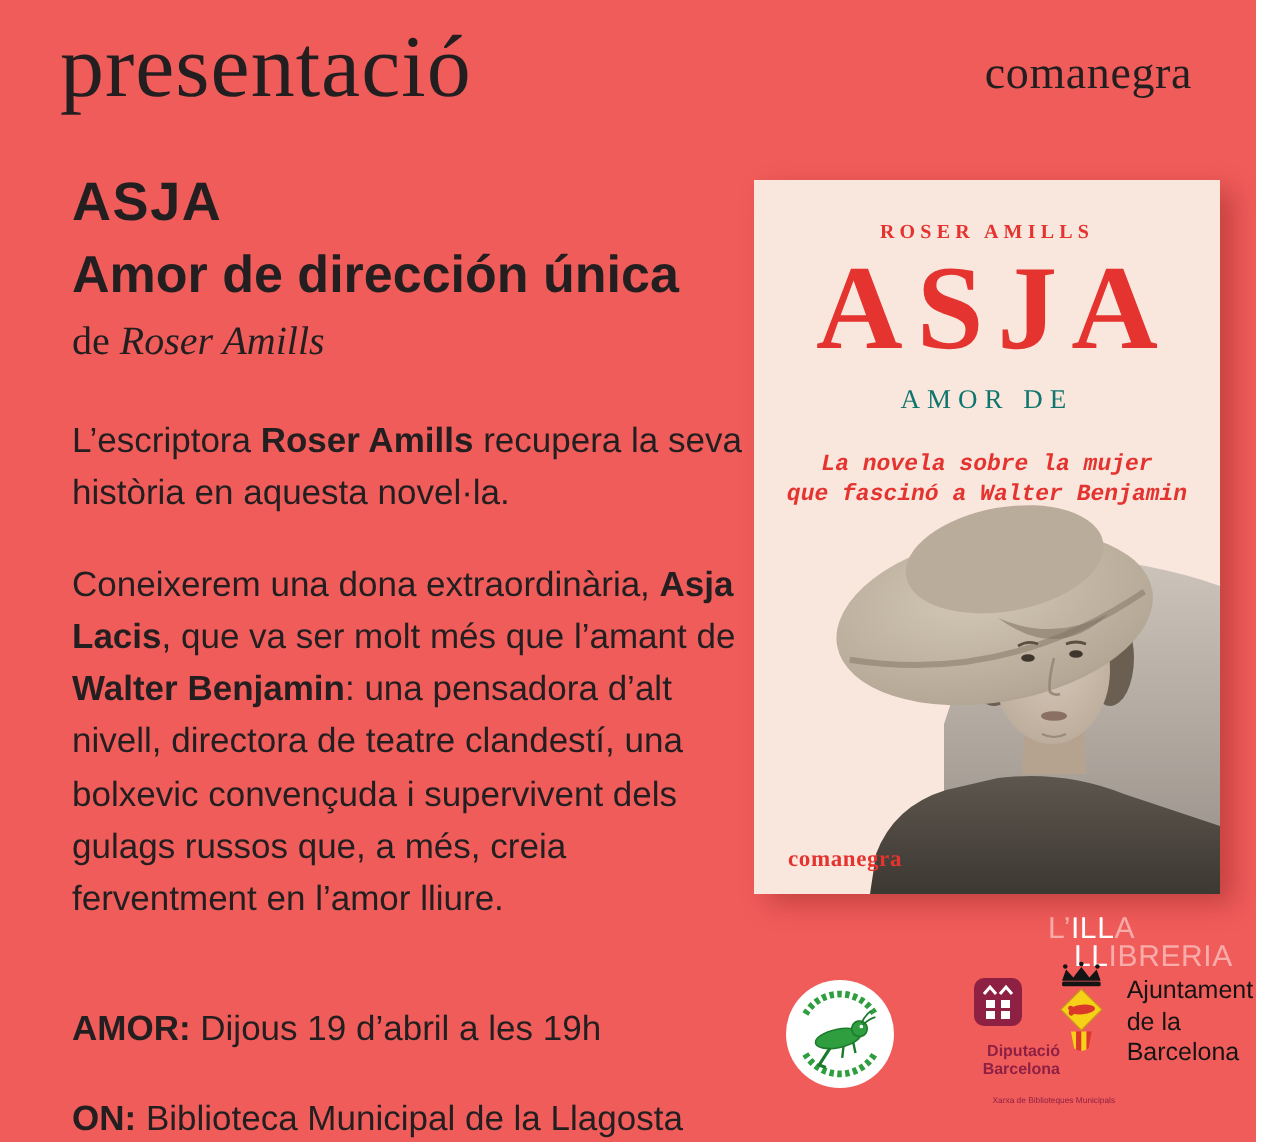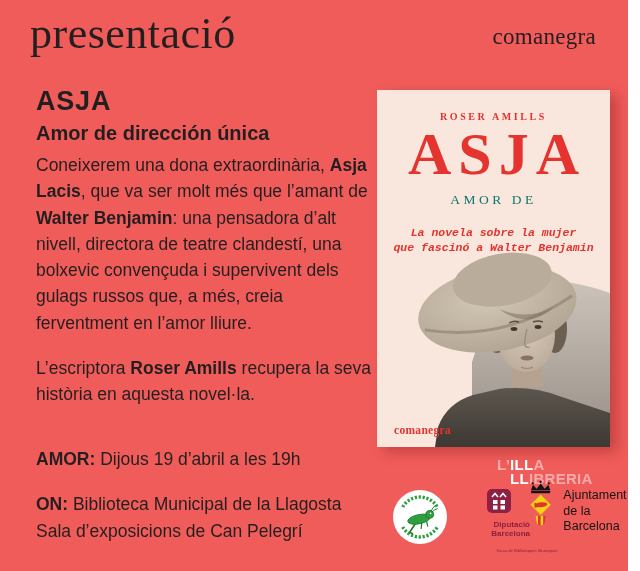--- a/index.html
+++ b/index.html
@@ -18,21 +18,21 @@
     font-size:44px;font-weight:400;letter-spacing:0.5px;color:#231f20;
   }
   .brand-top{
     position:absolute;right:32px;top:24px;
     font-family:"Liberation Serif",serif;
     font-size:23px;color:#231f20;letter-spacing:0.3px;
   }
   
   .leftcol{position:absolute;left:36px;top:86px;width:338px;}
   .lc-title{font-size:27px;font-weight:bold;letter-spacing:0.8px;margin:0 0 5px 0;}
-  .lc-subtitle{font-size:20px;font-weight:bold;margin:0 0 7px 0;}
+  .lc-subtitle{font-size:26px;font-weight:bold;margin:0 0 7px 0;}
   .lc-byline{font-family:"Liberation Serif",serif;font-size:20px;margin:0 0 24px 0;}
   .lc-byline em{font-style:italic;}
   .lc-p{font-size:17.5px;line-height:1.5;margin:0 0 19px 0;}
   .lc-p b{font-weight:bold;}
   .lc-when{font-size:17.5px;margin:42px 0 0 0;}
   .lc-where{font-size:17.5px;line-height:1.55;margin:21px 0 0 0;}
   .lc-when b,.lc-where b{font-weight:bold;}
   
   .cover{
     position:absolute;left:377px;top:90px;width:233px;height:357px;
@@ -62,22 +62,22 @@
     font-size:11.5px;color:#e5332f;
   }
   .cv-photo{position:absolute;left:0;bottom:0;width:233px;height:200px;}
   .cv-publisher{
     position:absolute;left:17px;bottom:11px;
     font-family:"Liberation Serif",serif;
     font-size:11.5px;font-weight:bold;color:#e5332f;letter-spacing:0.3px;
   }
   
   .illa{
-    position:absolute;left:497px;top:458px;
-    font-size:15px;font-weight:bold;line-height:0.95;letter-spacing:0.3px;
+    position:absolute;left:524px;top:458px;
+    font-size:15px;font-weight:normal;line-height:0.95;letter-spacing:0.3px;
   }
   .illa .strong{color:#ffffff;}
   .illa .soft{color:rgba(255,236,234,0.55);}
   .illa .row2{margin-left:13px;}
   
   .logo-grasshopper{position:absolute;left:393px;top:490px;width:54px;height:54px;}
   .logo-dip{position:absolute;left:468px;top:489px;width:62px;text-align:center;color:#8e2043;}
   .dip-name{font-size:8px;font-weight:bold;line-height:1.15;margin-top:3px;text-align:right;}
   .dip-sub-wrap{margin-top:3px;height:8px;}
   .dip-sub{display:inline-block;font-size:8px;white-space:nowrap;transform:scale(0.52);transform-origin:top center;color:#8e2043;}
@@ -88,24 +88,25 @@
 <body>
 
 <div class="flyer">
 
   <div class="presentacio">presentació</div>
   <div class="brand-top">comanegra</div>
 
   <div class="leftcol">
     <h1 class="lc-title">ASJA</h1>
     <h2 class="lc-subtitle">Amor de dirección única</h2>
+    <div class="lc-byline"><span>de </span><em>Roser Amills</em></div>
+
+    <p class="lc-p"><span>L’escriptora </span><b>Roser Amills</b><span> recupera la seva història en aquesta novel·la.</span></p>
 
     <p class="lc-p"><span>Coneixerem una dona extraordinària, </span><b>Asja Lacis</b><span>, que va ser molt més que l’amant de </span><b>Walter Benjamin</b><span>: una pensadora d’alt nivell, directora de teatre clandestí, una bolxevic convençuda i supervivent dels gulags russos que, a més, creia ferventment en l’amor lliure.</span></p>
-
-    <p class="lc-p"><span>L’escriptora </span><b>Roser Amills</b><span> recupera la seva història en aquesta novel·la.</span></p>
 
     <p class="lc-when"><b>AMOR:</b><span> Dijous 19 d’abril a les 19h</span></p>
 
     <p class="lc-where"><b>ON:</b><span> Biblioteca Municipal de la Llagosta</span><br>
       <span>Sala d’exposicions de Can Pelegrí</span><br>
       </p>
   </div>
 
   <div class="cover">
     <div class="cv-author">ROSER AMILLS</div>

